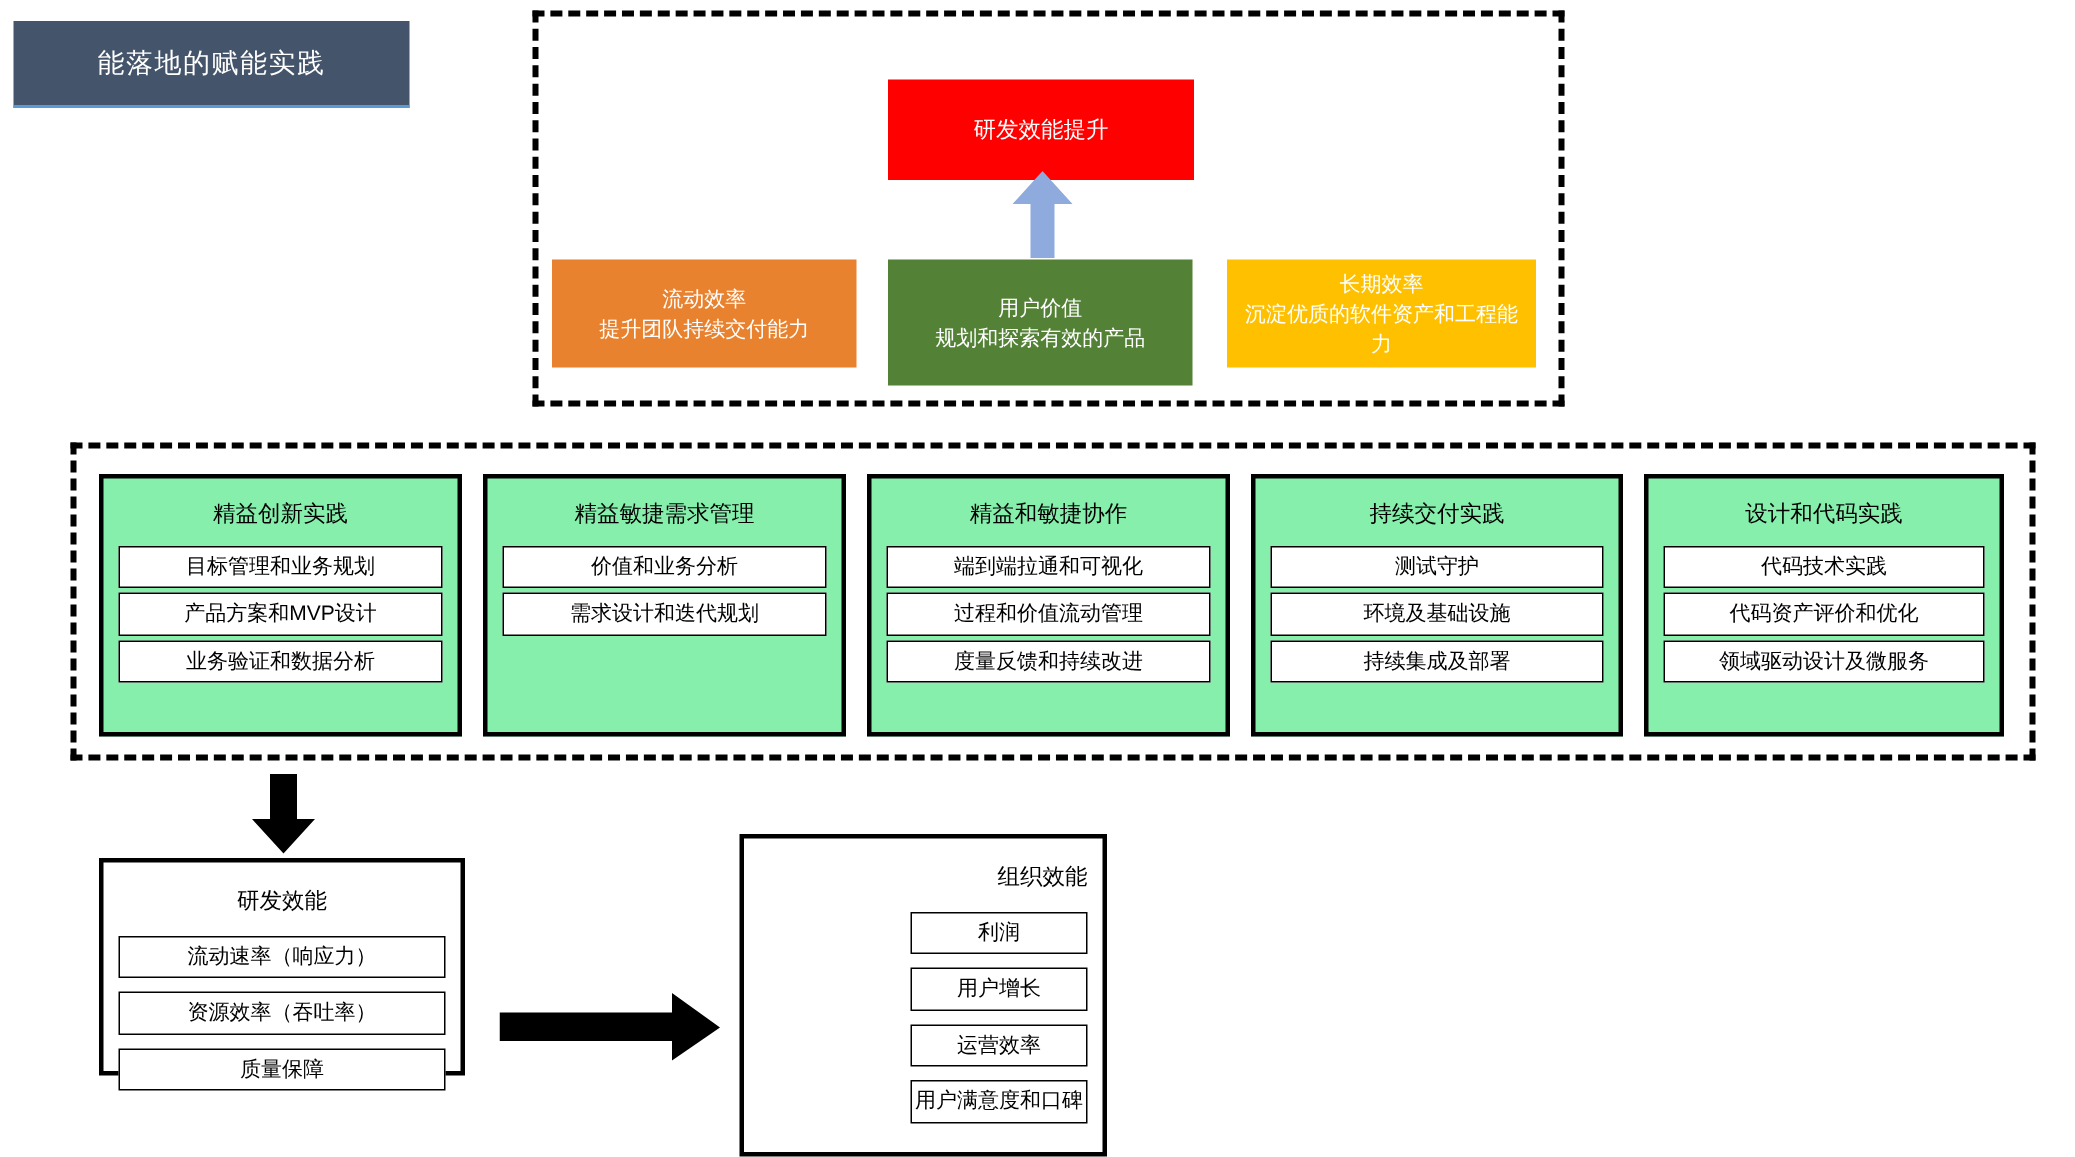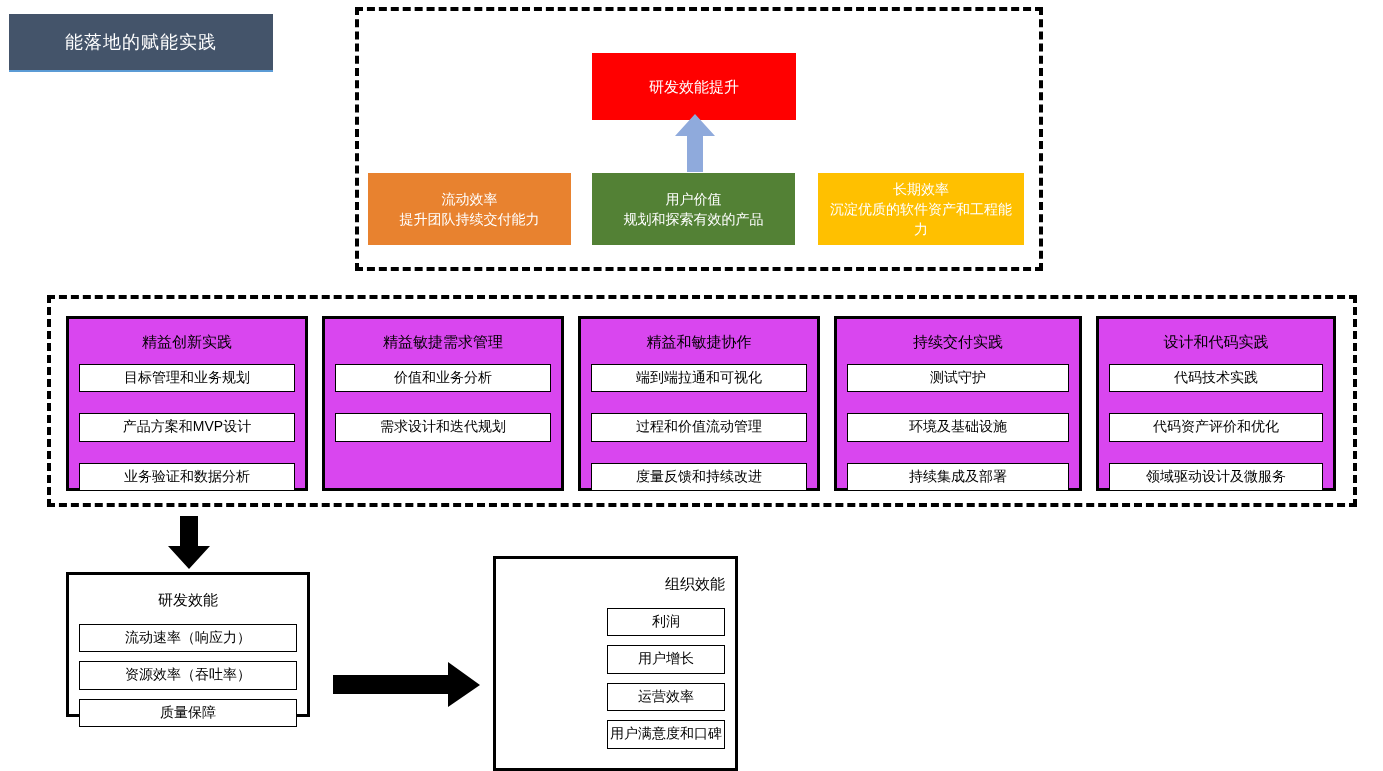--- a/index.html
+++ b/index.html
@@ -51,48 +51,48 @@
     background: #FF0000;
     font-size: 15px;
     margin-top: 12px;
   }
   #flow-block {
     left: 368px; top: 173px; width: 203px; height: 72px;
     background: #E8822F;
     justify-content: center;
   }
   #value-block {
-    left: 592px; top: 173px; width: 203px; height: 72px;
+    left: 592px; top: 173px; width: 203px; height: 84px;
     background: #538135;
   }
   #longterm-block {
     left: 818px; top: 173px; width: 206px; height: 72px;
     background: #FFC000;
   }
 
   
   #blue-arrow { left: 674px; top: 114px; width: 42px; height: 58px; }
 
   
   .practice-col {
     border: 3px solid #000;
-    background: #d946ef;
+    background: #86efac;
     top: 316px;
     height: 175px;
     padding: 8px 10px;
     display: flex;
     flex-direction: column;
   }
   .practice-col .col-title {
     text-align: center;
     font-size: 15px;
     margin-top: 6px;
     margin-bottom: 12px;
   }
-  .practice-col .items { display: flex; flex-direction: column; gap: 21px; }
+  .practice-col .items { display: flex; flex-direction: column; gap: 3px; }
   .practice-item {
     border: 1px solid #000;
     background: #ffffff;
     text-align: center;
     font-size: 14px;
     padding: 5px 2px 6px 2px;
     line-height: 1.1;
   }
   #col-0 { left: 66px;   width: 242px; }
   #col-1 { left: 322px;  width: 242px; }

